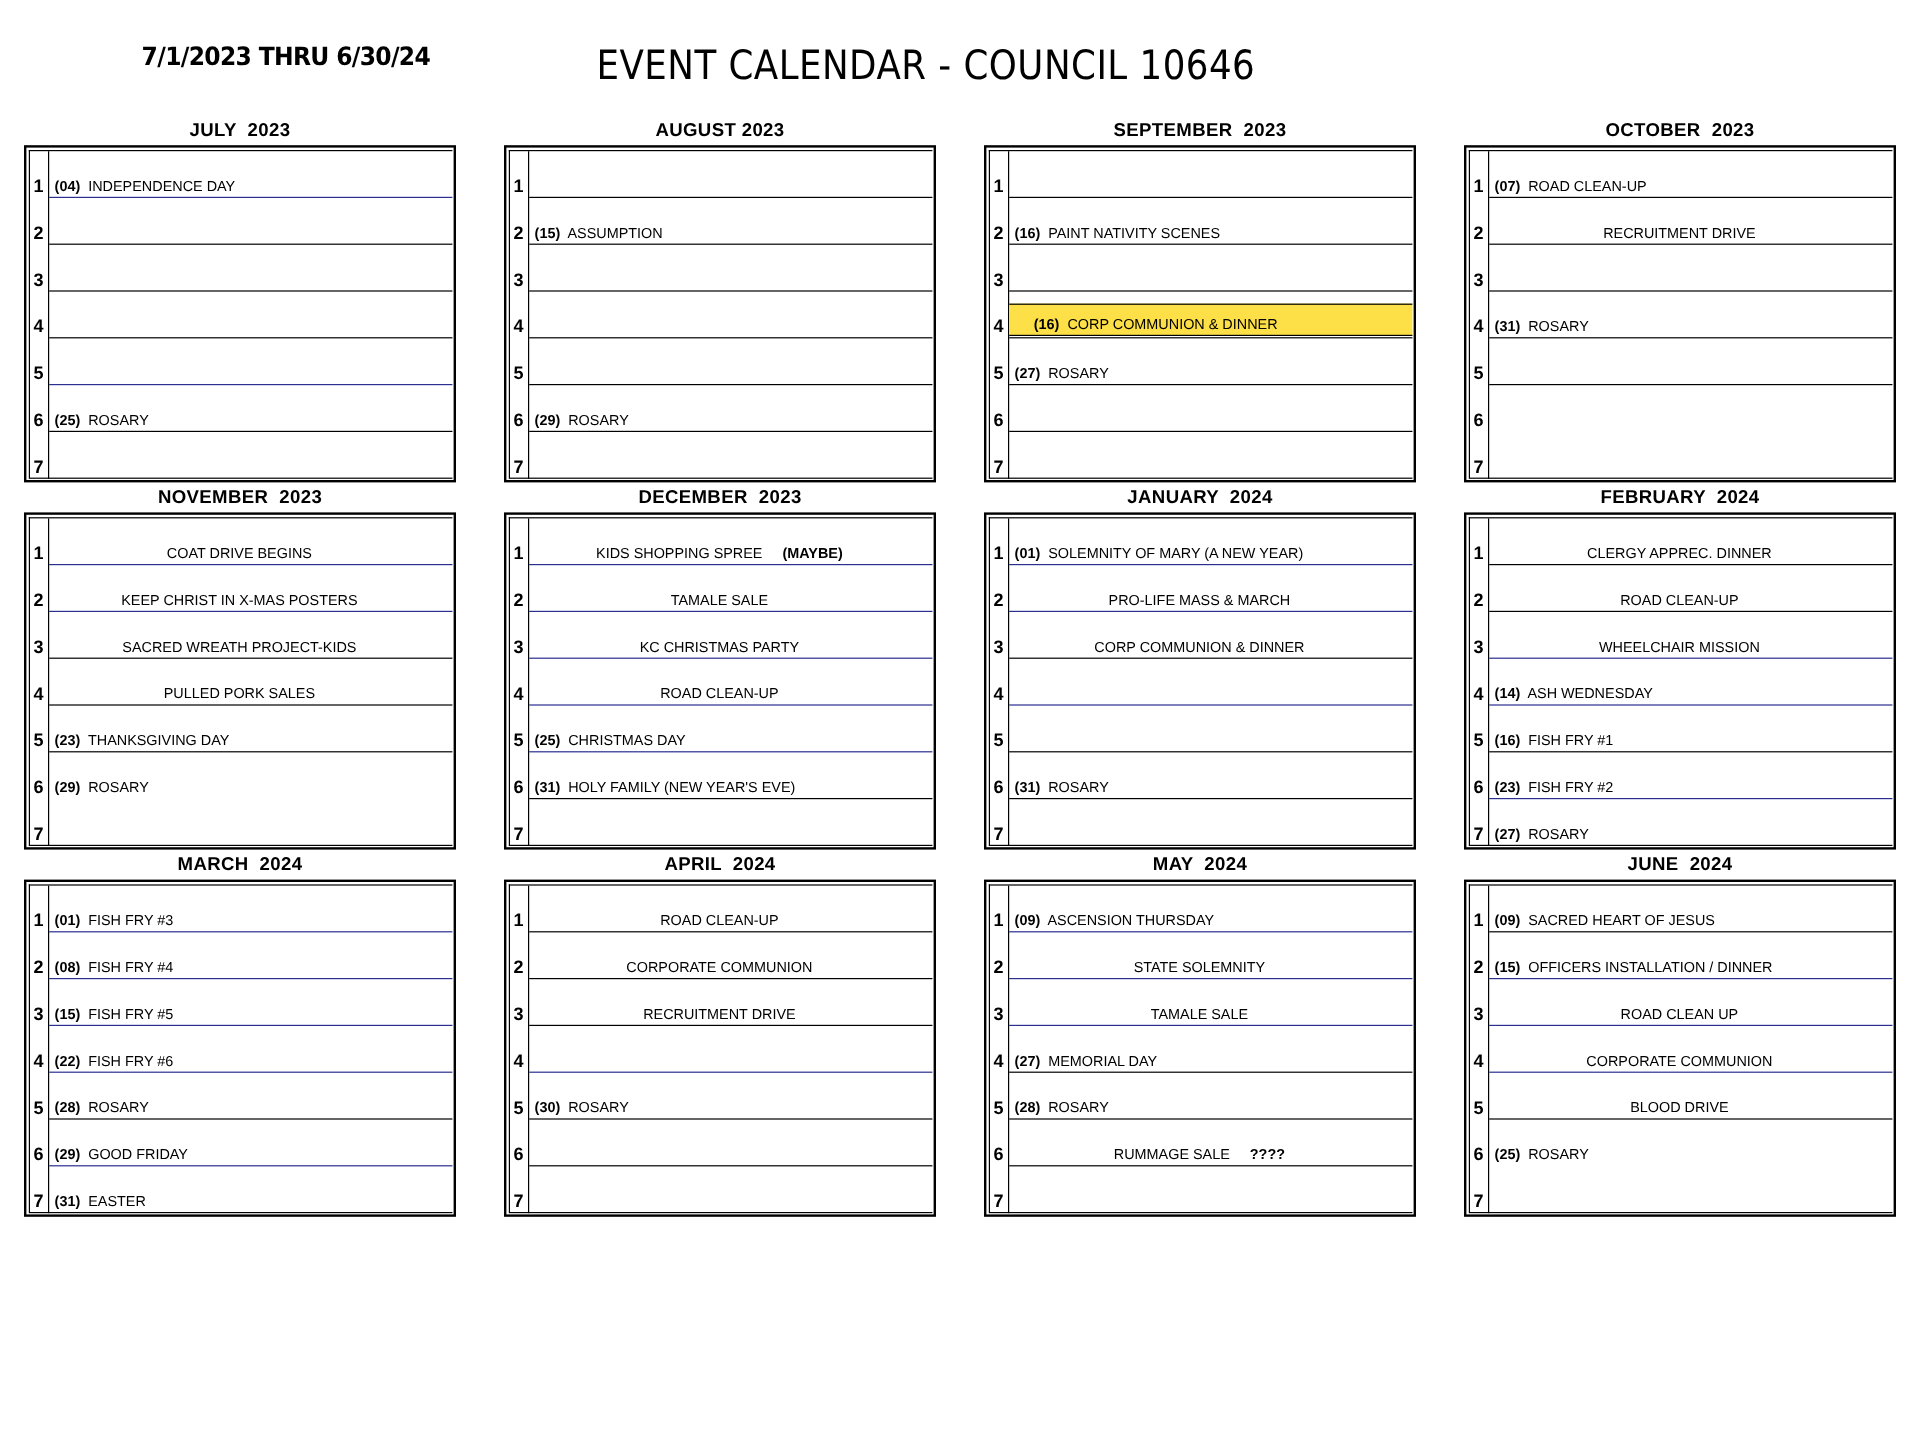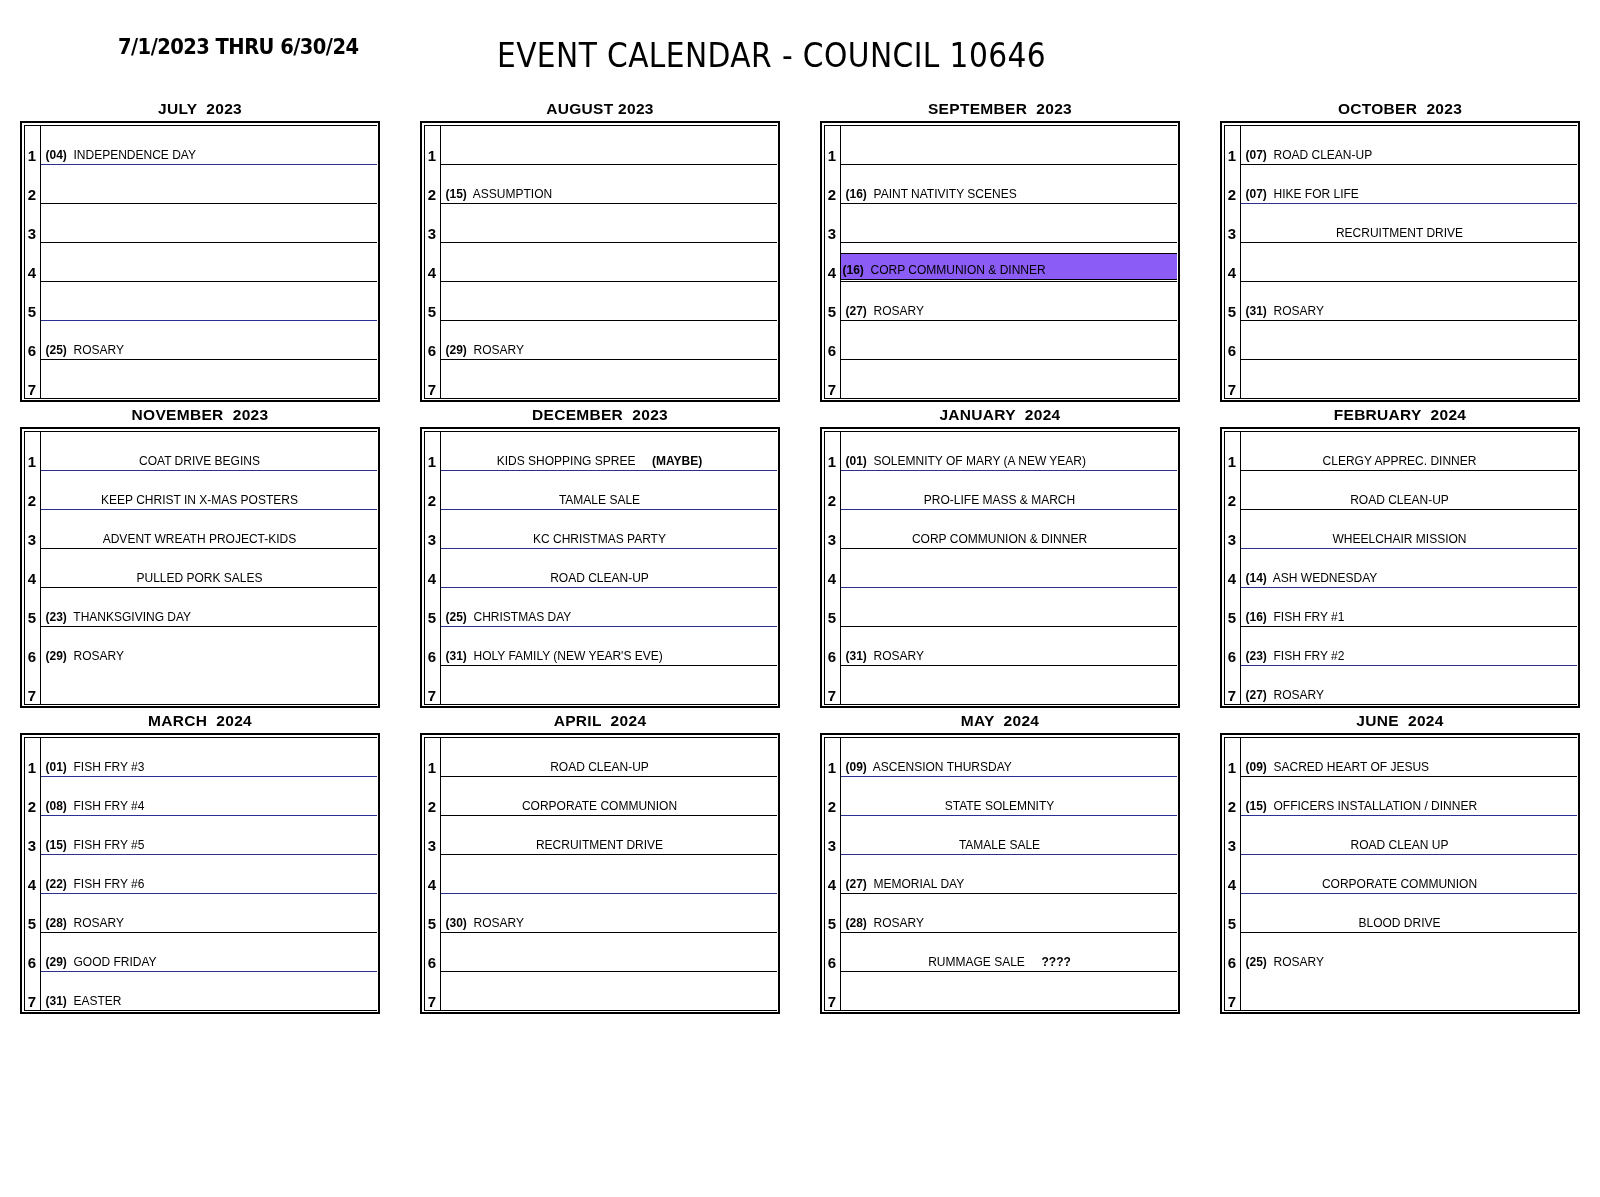--- a/index.html
+++ b/index.html
@@ -129,26 +129,26 @@
   .ev-text .bold { font-weight: bold; }
   .ev-cell.dated { padding-left: 5px; }
   .ev-cell.centered { padding-left: 0; justify-content: center; }
   .ev-cell.centered .ev-text { padding-right: 18px; }
 
   
   .overlay-row {
     position: absolute;
     left: 0; right: 0;
     height: 27px;
-    background: #8b5cf6;
+    background: #fde047;
     border-top: 1.6px solid #000;
     border-bottom: 1.6px solid #000;
     display: flex;
     align-items: flex-end;
-    padding-left: 2px;
+    padding-left: 21px;
     z-index: 5;
   }
   .overlay-row .ev-text { padding-bottom: 2px; }
 
   
   .month-inner::after {
     content: "";
     position: absolute;
     left: 0; right: 0; bottom: 0;
     border-bottom: 1.2px solid #000;
@@ -295,24 +295,20 @@
               <div class="wk-cell">4</div>
               <div class="wk-cell">5</div>
               <div class="wk-cell">6</div>
               <div class="wk-cell">7</div>
             </div>
             <div class="ev-col">
               <div class="ev-cell dated">
                 <div class="rule"></div>
                 <div class="ev-text"><span class="dt">(07)</span>  ROAD CLEAN-UP</div>
               </div>
-              <div class="ev-cell dated blue">
-                <div class="rule"></div>
-                <div class="ev-text"><span class="dt">(07)</span>  HIKE FOR LIFE</div>
-              </div>
               <div class="ev-cell centered">
                 <div class="rule"></div>
                 <div class="ev-text">RECRUITMENT DRIVE</div>
               </div>
               <div class="ev-cell dated">
                 <div class="rule"></div>
               </div>
               <div class="ev-cell dated">
                 <div class="rule"></div>
                 <div class="ev-text"><span class="dt">(31)</span>  ROSARY</div>
@@ -344,21 +340,21 @@
               <div class="ev-cell centered blue">
                 <div class="rule"></div>
                 <div class="ev-text">COAT DRIVE BEGINS</div>
               </div>
               <div class="ev-cell centered blue">
                 <div class="rule"></div>
                 <div class="ev-text">KEEP CHRIST IN X-MAS POSTERS</div>
               </div>
               <div class="ev-cell centered">
                 <div class="rule"></div>
-                <div class="ev-text">ADVENT WREATH PROJECT-KIDS</div>
+                <div class="ev-text">SACRED WREATH PROJECT-KIDS</div>
               </div>
               <div class="ev-cell centered">
                 <div class="rule"></div>
                 <div class="ev-text">PULLED PORK SALES</div>
               </div>
               <div class="ev-cell dated">
                 <div class="rule"></div>
                 <div class="ev-text"><span class="dt">(23)</span>  THANKSGIVING DAY</div>
               </div>
               <div class="ev-cell dated last">

